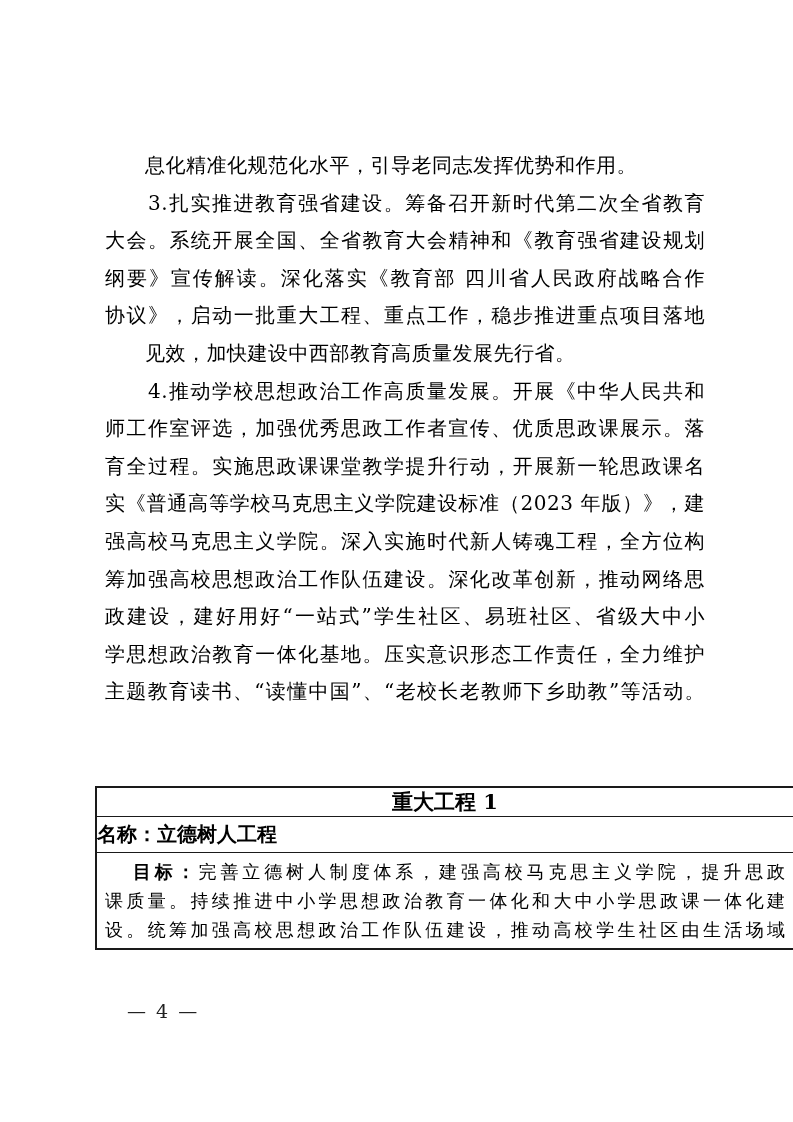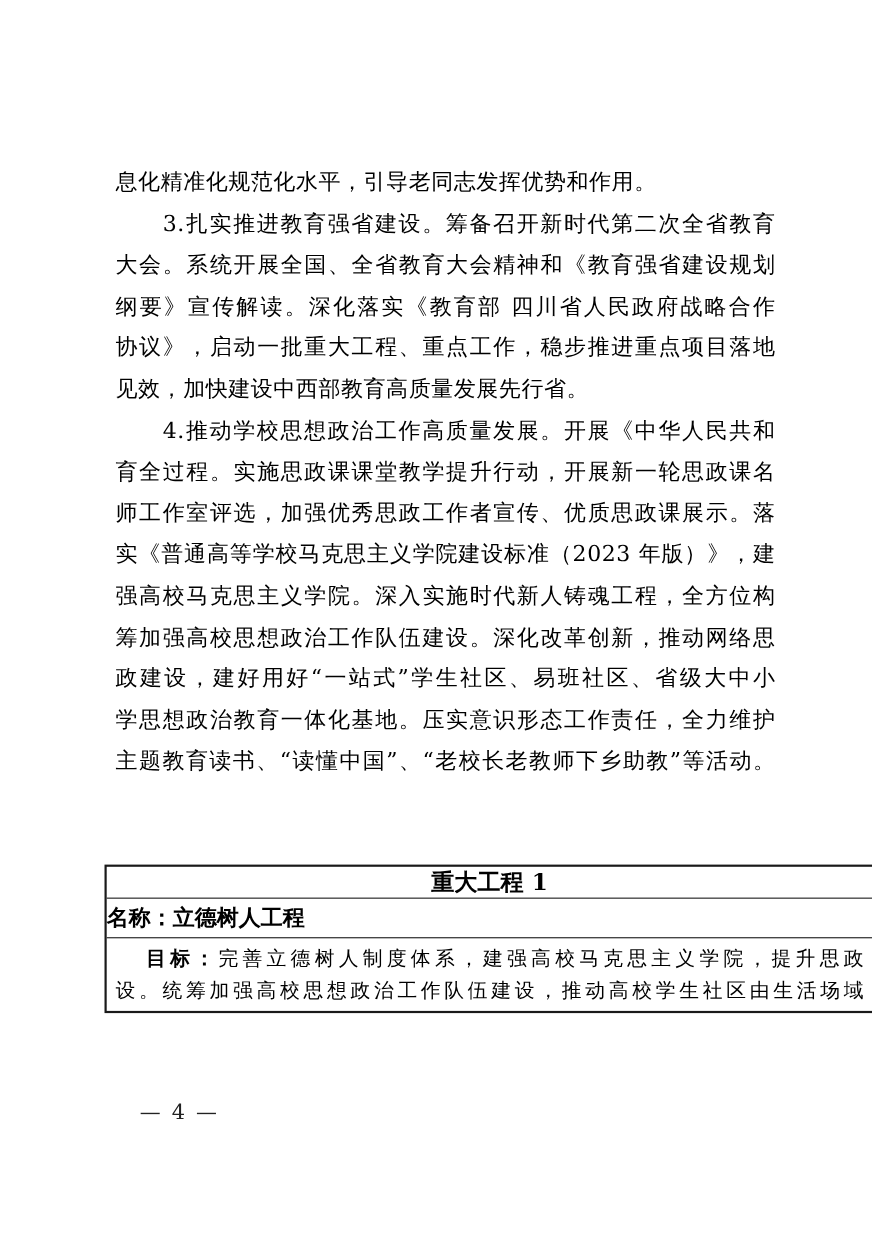--- a/index.html
+++ b/index.html
@@ -29,20 +29,21 @@
     font-size: 20px;
     letter-spacing: 0.5px;
     text-align: justify;
     text-align-last: justify;
     word-break: break-all;
     overflow: hidden;
     white-space: nowrap;
   }
   .line.para-end {
     text-align-last: left;
+    margin-left: 40px;
   }
   .line.para-start {
     text-indent: 43px;
   }
   
   .project-table {
     position: absolute;
     left: 95px;
     top: 786px;
     width: 700px;
@@ -100,34 +101,35 @@
 <div class="page">
 
   <div class="content">
     <div class="line para-end"><span>息化精准化规范化水平，引导老同志发挥优势和作用。</span></div>
     <div class="line para-start"><span class="lead">3.扎实推进教育强省建设。</span><span>筹备召开新时代第二次全省教育</span></div>
     <div class="line"><span>大会。系统开展全国、全省教育大会精神和《教育强省建设规划</span></div>
     <div class="line"><span>纲要》宣传解读。深化落实《教育部 四川省人民政府战略合作</span></div>
     <div class="line"><span>协议》，启动一批重大工程、重点工作，稳步推进重点项目落地</span></div>
     <div class="line para-end"><span>见效，加快建设中西部教育高质量发展先行省。</span></div>
     <div class="line para-start"><span class="lead">4.推动学校思想政治工作高质量发展。</span><span>开展《中华人民共和</span></div>
+    <div class="line"><span>师工作室评选，加强优秀思政工作者宣传、优质思政课展示。落</span></div>
     <div class="line"><span>育全过程。实施思政课课堂教学提升行动，开展新一轮思政课名</span></div>
-    <div class="line"><span>师工作室评选，加强优秀思政工作者宣传、优质思政课展示。落</span></div>
     <div class="line"><span>实《普通高等学校马克思主义学院建设标准（2023 年版）》，建</span></div>
     <div class="line"><span>强高校马克思主义学院。深入实施时代新人铸魂工程，全方位构</span></div>
     <div class="line"><span>筹加强高校思想政治工作队伍建设。深化改革创新，推动网络思</span></div>
     <div class="line"><span>政建设，建好用好“一站式”学生社区、易班社区、省级大中小</span></div>
     <div class="line"><span>学思想政治教育一体化基地。压实意识形态工作责任，全力维护</span></div>
     <div class="line"><span>主题教育读书、“读懂中国”、“老校长老教师下乡助教”等活动。</span></div>
   </div>
 
   <div class="project-table">
     <div class="pt-header">重大工程 1</div>
     <div class="pt-name"><span class="goal-label">名称：</span><span>立德树人工程</span></div>
     <div class="pt-goal">
       <div class="goal-line first"><span class="goal-label">目标：</span><span>完善立德树人制度体系，建强高校马克思主义学院，提升思政</span></div>
+      <div class="goal-line"><span>课质量。持续推进中小学思想政治教育一体化和大中小学思政课一体化建</span></div>
       <div class="goal-line"><span>设。统筹加强高校思想政治工作队伍建设，推动高校学生社区由生活场域</span></div>
     </div>
   </div>
 
   <div class="page-number">— 4 —</div>
 
 </div>
 
 </body></html>

